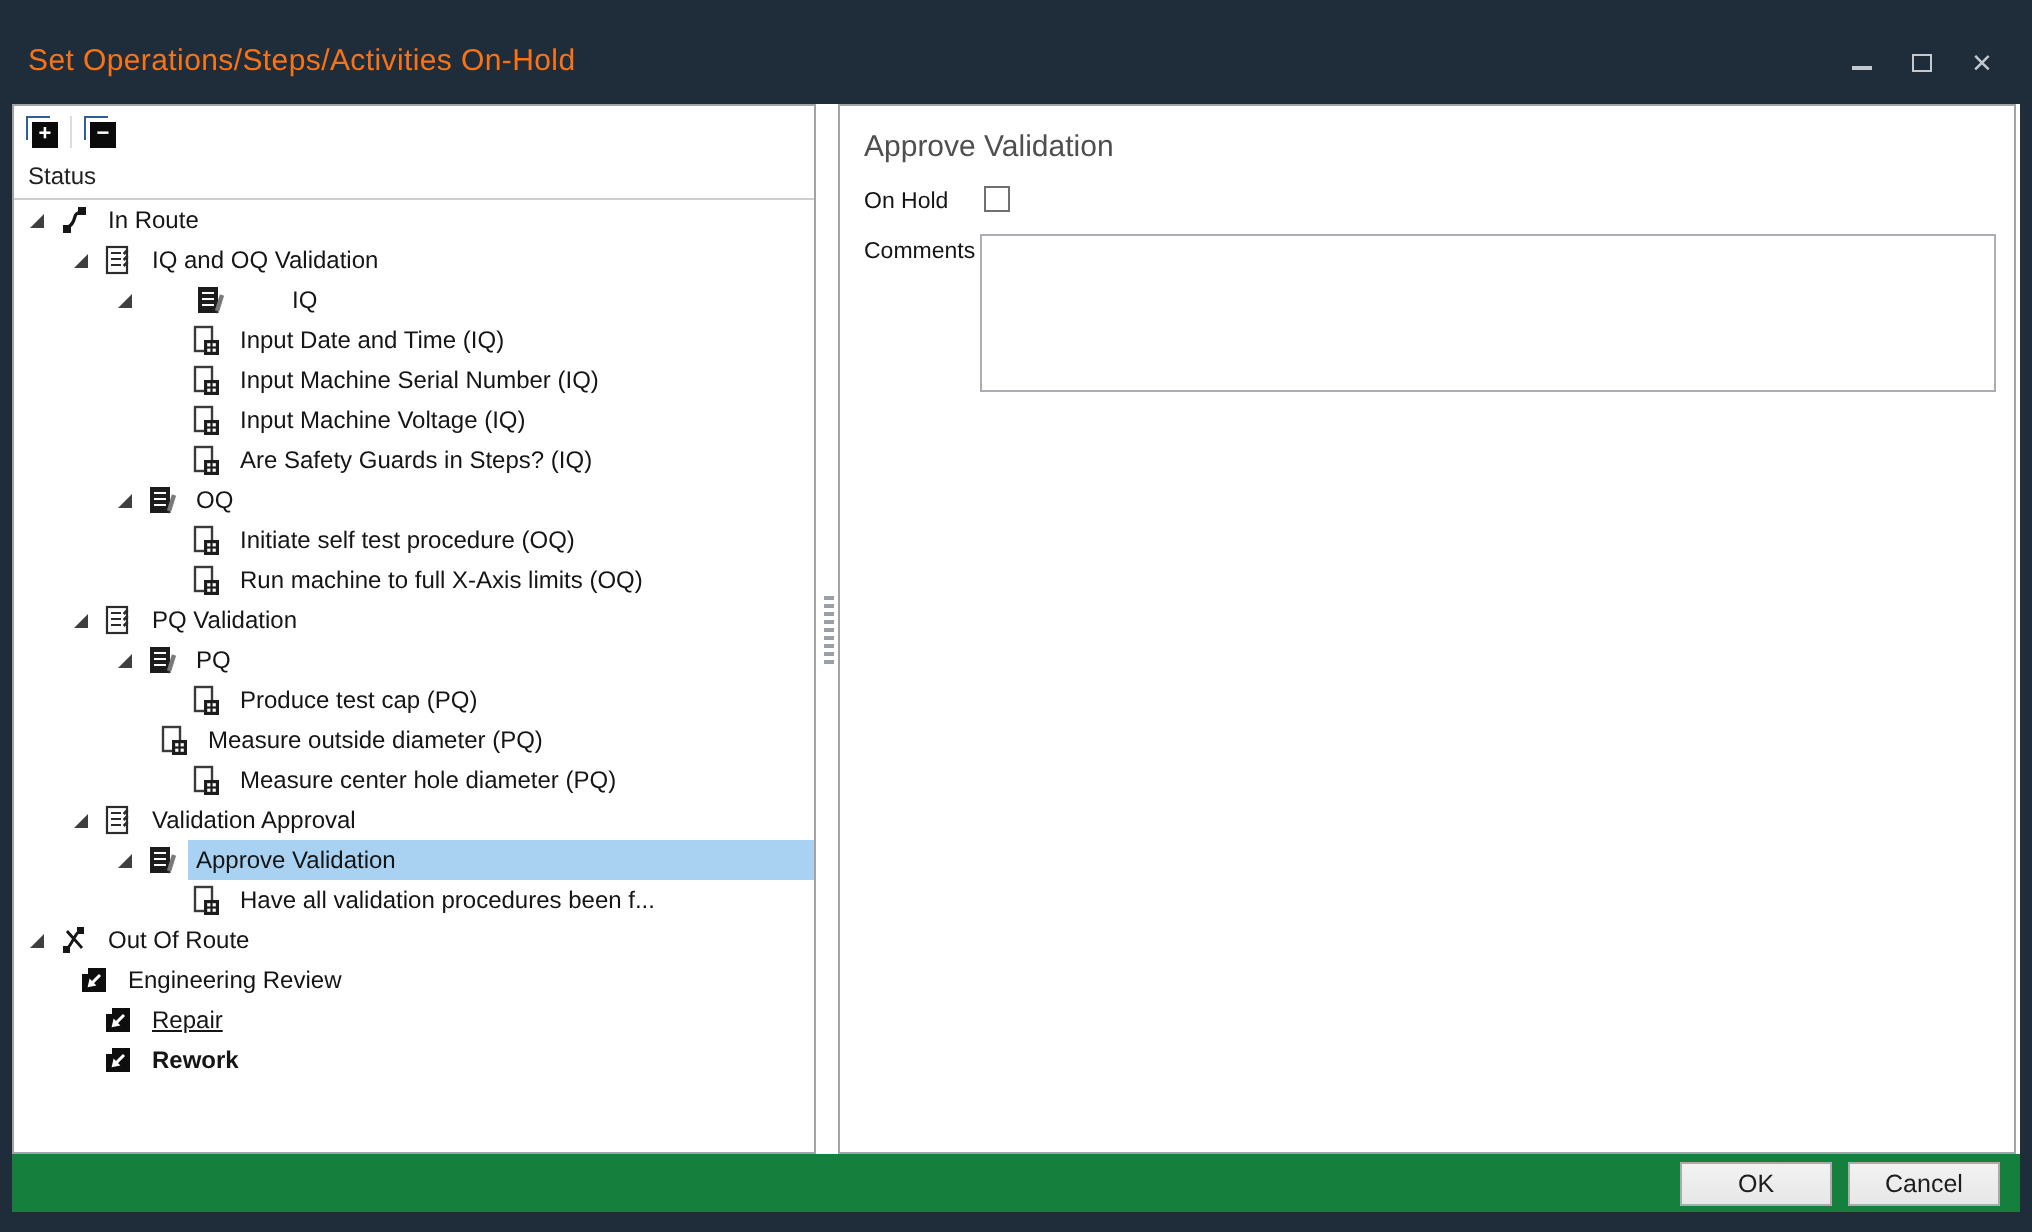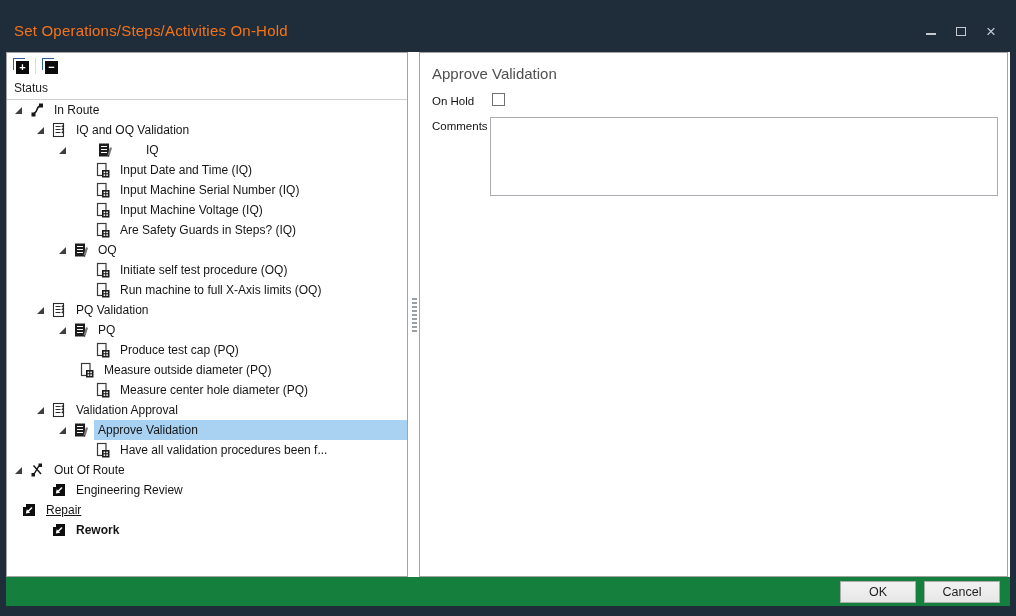--- a/index.html
+++ b/index.html
@@ -368,32 +368,32 @@
           </span>
           <span class="ticon">
             <svg width="16" height="16" viewBox="0 0 16 16">
               <path d="M4,13 C8,9 7,7 11,3 M4.5,3.5 C7,6.5 9.5,9 12,12" fill="none" stroke="#161616" stroke-width="1.4"></path>
               <rect x="2.5" y="11" width="3.5" height="3.5" fill="#161616"></rect>
               <rect x="9.5" y="1.5" width="3.5" height="3.5" fill="#161616"></rect>
             </svg>
           </span>
           <span class="tlabel">Out Of Route</span>
         </div>
-        <div class="tree-row" style="padding-left: 30px;">
+        <div class="tree-row" style="padding-left: 18px;">
           <span class="arrow"></span>
           <span class="ticon">
             <svg width="16" height="16" viewBox="0 0 16 16">
               <path d="M2,5 h3 v-3 h9 v12 h-12 z" fill="#0e0e0e"></path>
               <path d="M11,5.5 L7.2,9.3" stroke="#ffffff" stroke-width="1.5"></path>
               <path d="M4.8,11.6 l4.4,-0.9 l-3.4,-3.4 z" fill="#ffffff"></path>
             </svg>
           </span>
           <span class="tlabel">Engineering Review</span>
         </div>
-        <div class="tree-row" style=" text-decoration: underline;">
+        <div class="tree-row" style="padding-left: 30px; text-decoration: underline;">
           <span class="arrow"></span>
           <span class="ticon">
             <svg width="16" height="16" viewBox="0 0 16 16">
               <path d="M2,5 h3 v-3 h9 v12 h-12 z" fill="#0e0e0e"></path>
               <path d="M11,5.5 L7.2,9.3" stroke="#ffffff" stroke-width="1.5"></path>
               <path d="M4.8,11.6 l4.4,-0.9 l-3.4,-3.4 z" fill="#ffffff"></path>
             </svg>
           </span>
           <span class="tlabel">Repair</span>
         </div>

